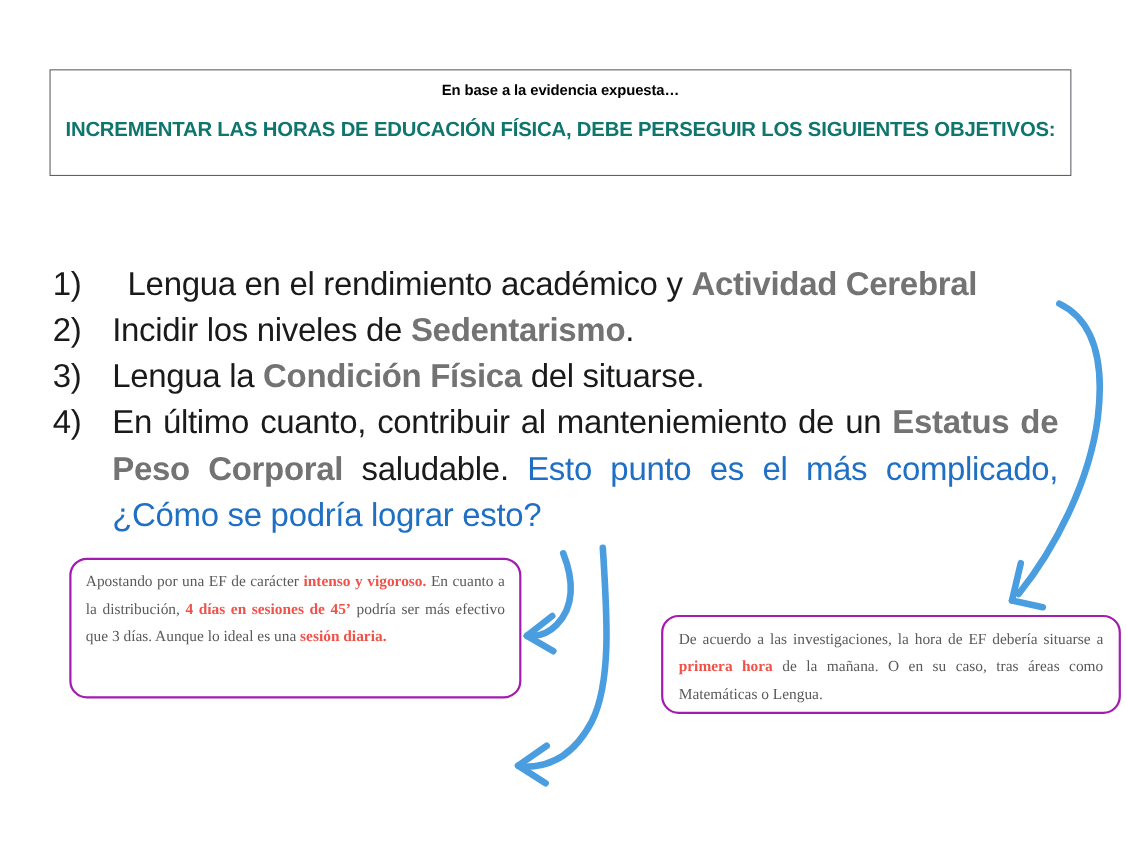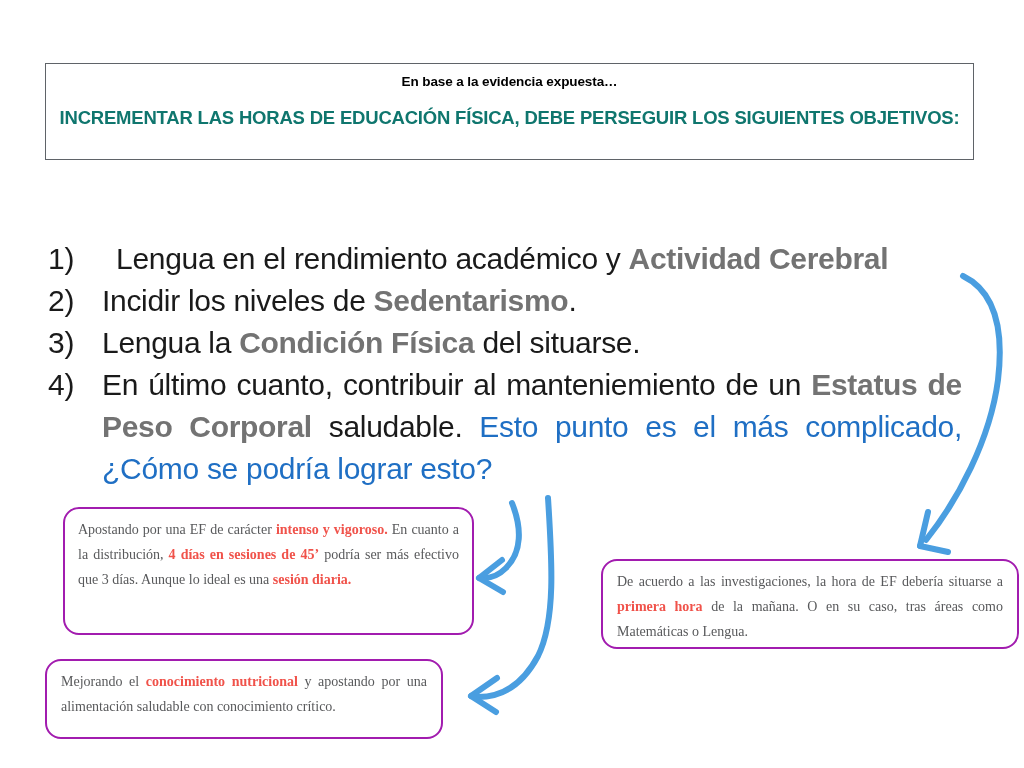--- a/index.html
+++ b/index.html
@@ -171,23 +171,20 @@
   </div>
 
   <div class="callout" id="callout-intensity">
     <span>Apostando por una EF de carácter </span><span class="hl">intenso y vigoroso.</span><span> En cuanto a la distribución, </span><span class="hl">4 días en sesiones de 45’</span><span> podría ser más efectivo que 3 días. Aunque lo ideal es una </span><span class="hl">sesión diaria.</span>
   </div>
 
   <div class="callout" id="callout-schedule">
     <span>De acuerdo a las investigaciones, la hora de EF debería situarse a </span><span class="hl">primera hora</span><span> de la mañana. O en su caso, tras áreas como Matemáticas o Lengua.</span>
   </div>
 
-  <div class="callout" id="callout-nutrition">
-    <span>Mejorando el </span><span class="hl">conocimiento nutricional</span><span> y apostando por una alimentación saludable con conocimiento crítico.</span>
-  </div>
 
   <svg class="arrows" viewBox="0 0 1024 768">
     <g fill="none" stroke="#4a9ee0" stroke-width="6" stroke-linecap="round" stroke-linejoin="round">
 
       <path d="M963,276 C996,292 1004,330 998,380 C990,440 958,500 926,540"></path>
       <path d="M920,546 L928,512"></path>
       <path d="M920,546 L948,552"></path>
 
       <path d="M512,503 C522,528 522,552 506,568 C499,575 491,578 484,578"></path>
       <path d="M479,578 L502,560"></path>

